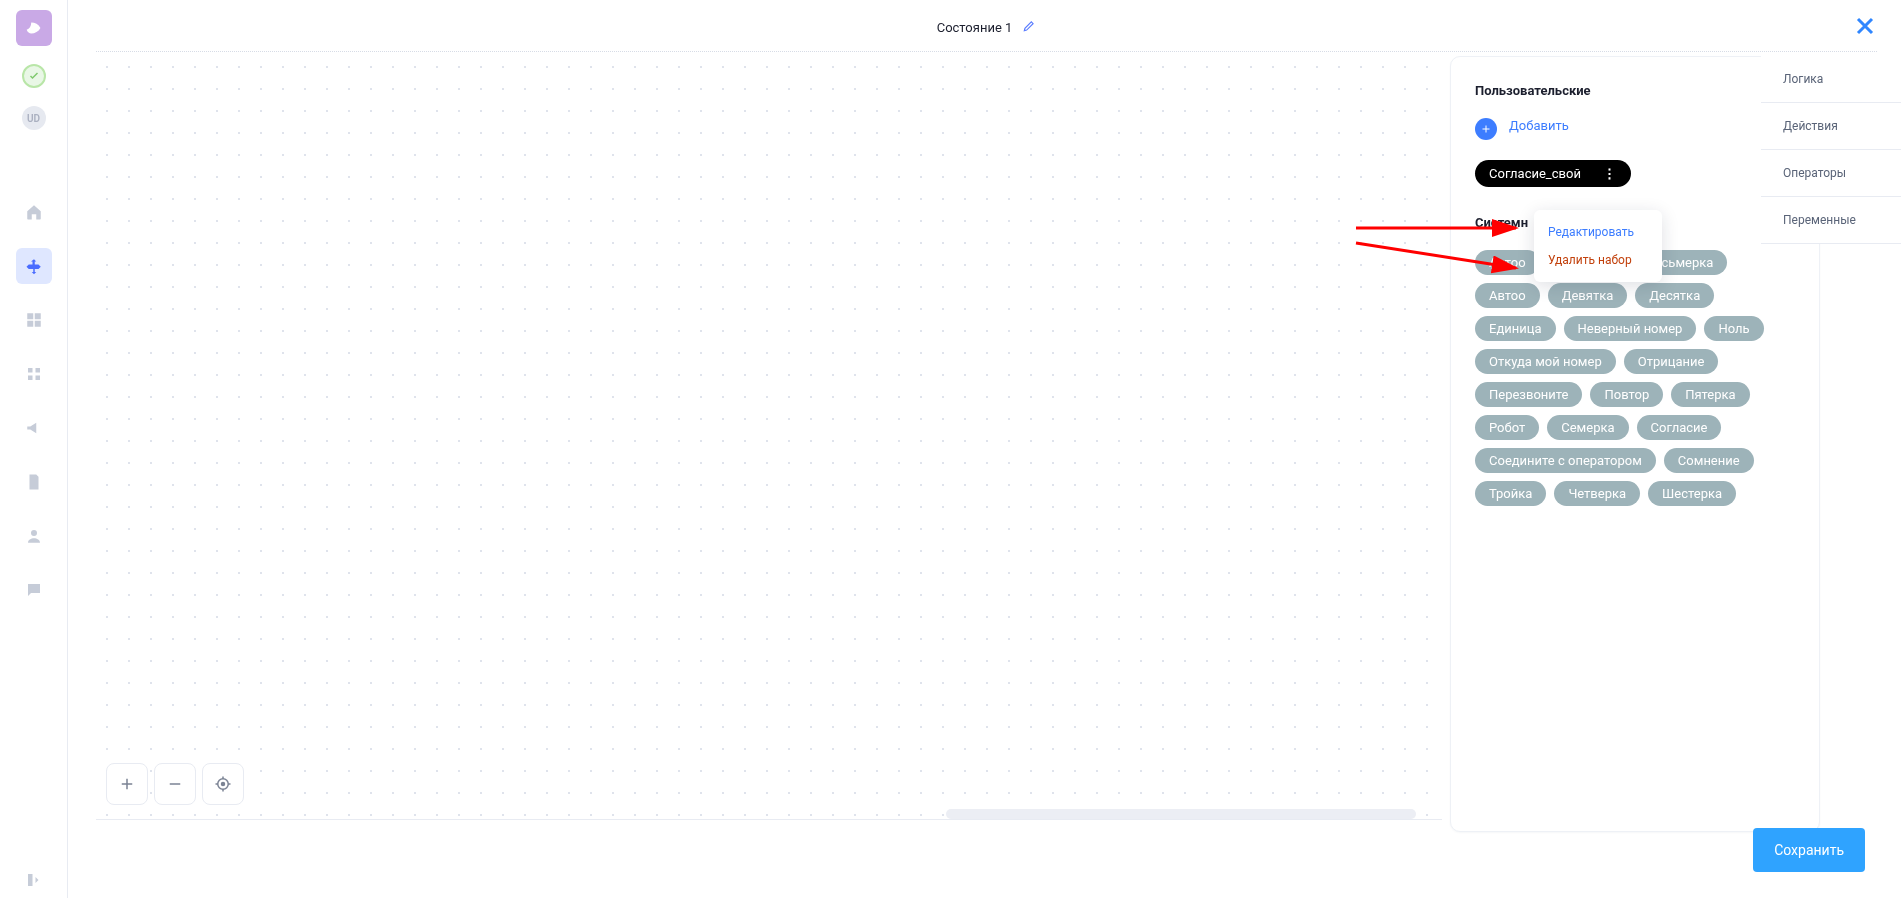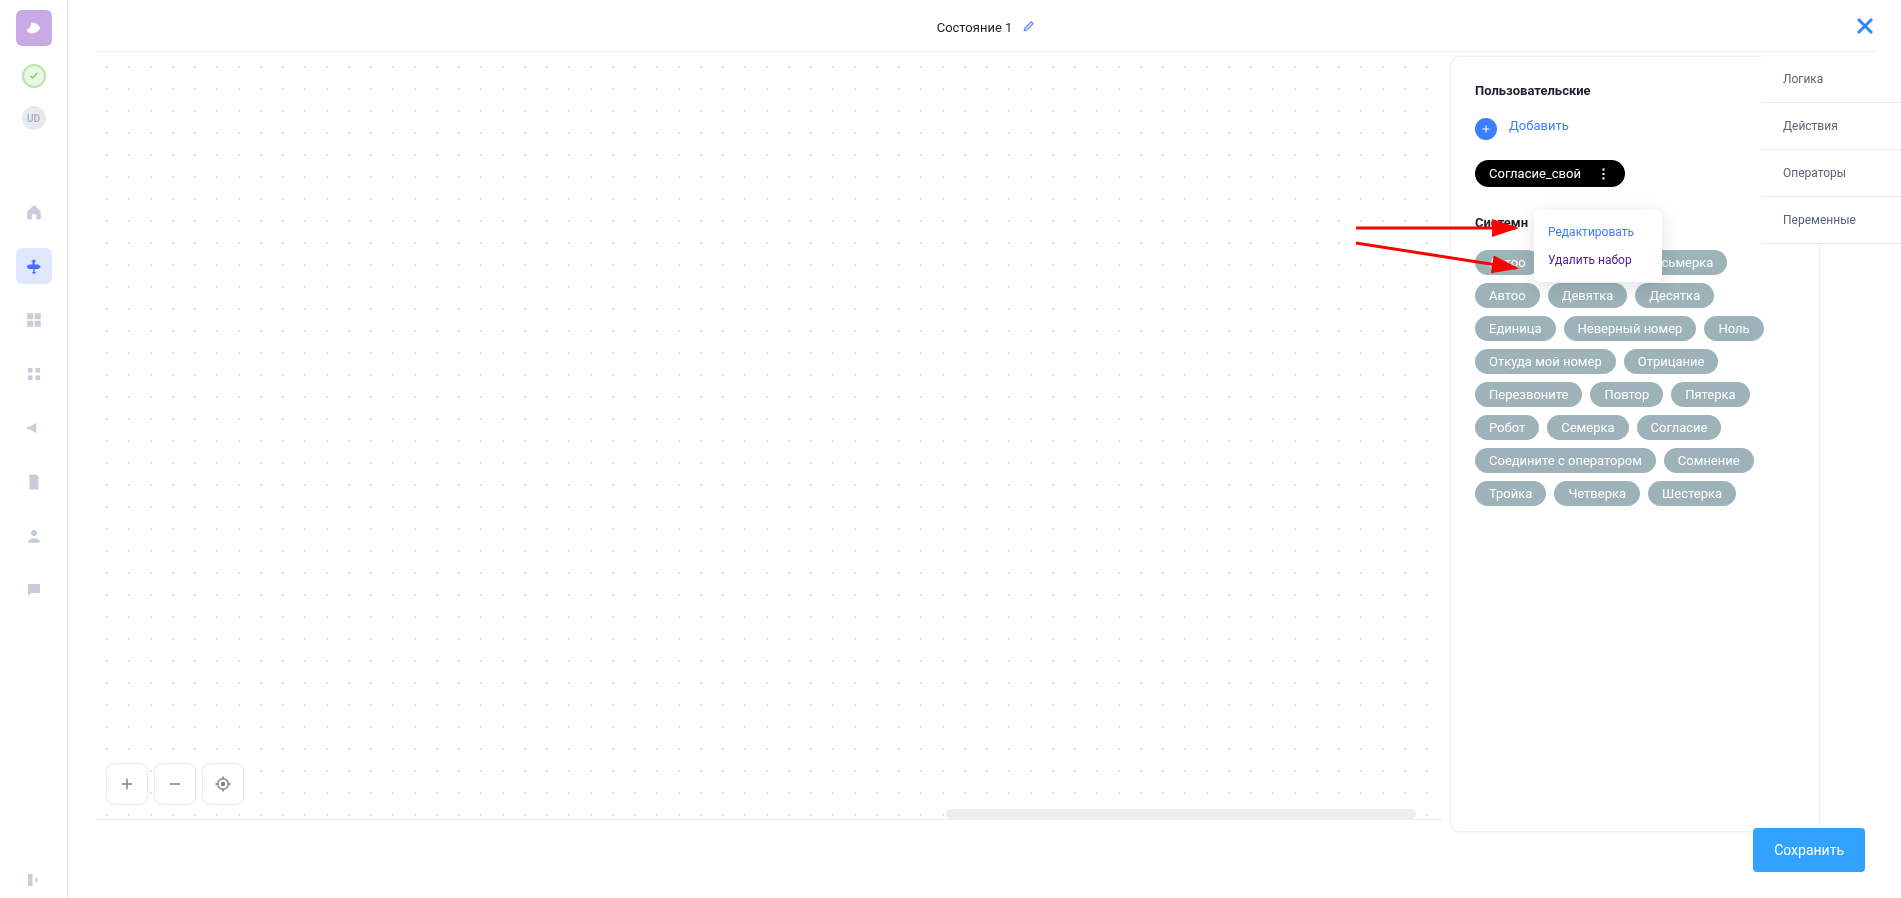--- a/index.html
+++ b/index.html
@@ -42,30 +42,30 @@
   .tool svg{width:18px;height:18px;stroke:#7b8394;fill:none;stroke-width:2;}
   .tool.plus svg,.tool.minus svg{stroke-width:2;}
   .hscroll{position:absolute;left:850px;bottom:0;width:470px;height:10px;border-radius:5px;background:#eceef4;}
   
   .panel{position:absolute;left:1450px;top:56px;width:370px;height:776px;background:#fff;border:1px solid #eef1f6;border-radius:10px;padding:26px 24px;box-shadow:0 1px 2px rgba(30,40,70,.04);}
   .panel h4{font-size:13px;color:var(--text);font-weight:700;margin-bottom:20px;}
   .add-row{display:flex;align-items:flex-start;gap:12px;margin-bottom:20px;cursor:pointer;}
   .plus-circ{width:22px;height:22px;border-radius:50%;background:var(--blue);display:flex;align-items:center;justify-content:center;}
   .plus-circ svg{width:12px;height:12px;stroke:#fff;stroke-width:2;}
   .add-row span{font-size:13px;color:var(--blue);}
-  .pill{display:inline-flex;align-items:center;background:#000;color:#fff;font-size:13px;padding:6px 14px;border-radius:14px;gap:16px;cursor:pointer;}
+  .pill{display:inline-flex;align-items:center;background:#000;color:#fff;font-size:13px;padding:6px 14px;border-radius:14px;gap:22px;cursor:pointer;}
   .pill .dots{font-weight:700;letter-spacing:1px;}
   .sys-head{font-size:14px;color:var(--text);margin:28px 0 14px;}
   .tags{display:flex;flex-wrap:wrap;gap:8px;}
   .tag{background:var(--tag-bg);color:#fff;font-size:13px;padding:5px 14px;border-radius:14px;cursor:pointer;}
   
   .ctx{position:absolute;left:1534px;top:210px;width:128px;background:#fff;border-radius:6px;box-shadow:0 4px 18px rgba(20,30,60,.14);padding:8px 0;z-index:20;}
   .ctx div{font-size:12px;padding:7px 14px;cursor:pointer;}
   .ctx .edit{color:var(--blue);}
-  .ctx .del{color:#4c1d95;}
+  .ctx .del{color:#c2410c;}
   
   .arrow{position:absolute;pointer-events:none;}
   .arrow svg{overflow:visible;}
   
   .tabs{position:absolute;right:0;top:56px;width:140px;background:#fff;display:flex;flex-direction:column;}
   .tabs .tab{padding:16px 22px;font-size:12px;color:var(--muted);cursor:pointer;border-bottom:1px solid var(--divider);}
   .tabs .tab.active{color:var(--blue);font-weight:500;border-bottom:1px solid var(--divider);}
   
   .save{position:absolute;right:36px;bottom:26px;background:#2fa3ff;color:#fff;font-size:14px;padding:14px 21px;border:none;border-radius:4px;cursor:pointer;margin-left:31px;}
 </style>

